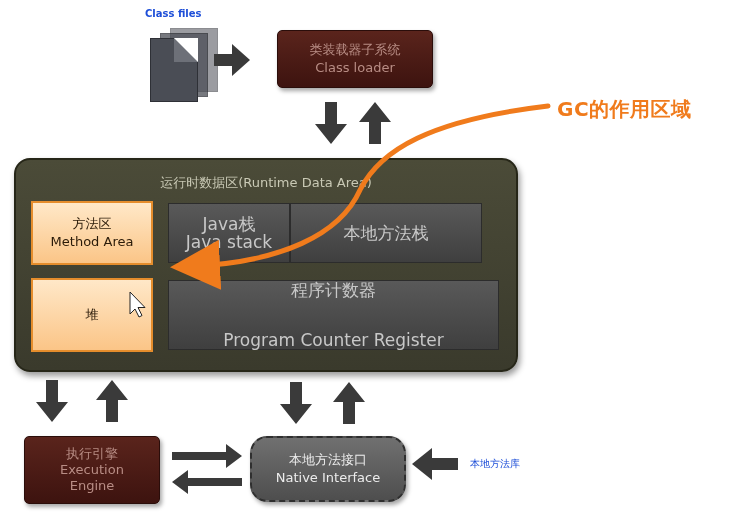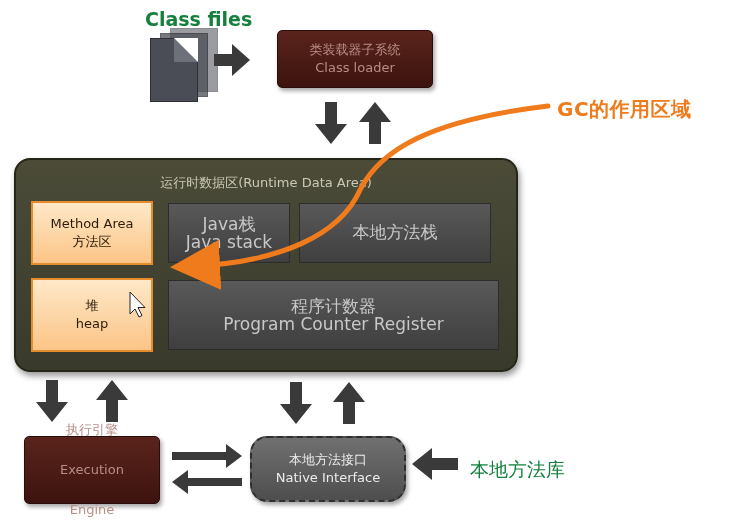--- a/index.html
+++ b/index.html
@@ -2,21 +2,21 @@
 <html><head>
 <meta charset="utf-8">
 <style>
   html, body { margin:0; padding:0; }
   body {
     width:731px; height:520px; position:relative; overflow:hidden;
     background:#ffffff;
     font-family:"DejaVu Sans","Liberation Sans",sans-serif;
   }
   .abs { position:absolute; }
-  .label-dark { color:#15803d; font-size:19px; }
+  .label-dark { color:#1d4ed8; font-size:10px; }
 
   
   .doc { position:absolute; width:46px; height:62px; background:#4a4d55;
          border:1px solid #2e3036; }
   .doc.fold::after { content:""; position:absolute; right:-1px; top:-1px;
          border-left:12px solid #6d7078; border-bottom:12px solid #6d7078;
          border-right:12px solid #fff; border-top:12px solid #fff; }
 
   .maroon-box {
     position:absolute; background:linear-gradient(#5a241c,#3d130f);
@@ -74,44 +74,43 @@
   <div>Class loader</div>
 </div>
 
 <div class="gc-label">GC的作用区域</div>
 
 <div class="runtime">
   <div class="runtime-title">运行时数据区(Runtime Data Area)</div>
 </div>
 
 <div class="orange-box" style="left:31px; top:201px; width:118px; height:60px;">
+  <div>方法区</div>
   <div>Method Area</div>
-  <div>方法区</div>
 </div>
 
 <div class="gray-box" style="left:168px; top:203px; width:120px; height:58px;">
   <div>Java栈</div>
   <div>Java stack</div>
 </div>
 
-<div class="gray-box" style="left:299px; top:203px; width:190px; height:58px;font-family:Liberation Serif, serif;">
+<div class="gray-box" style="left:290px; top:203px; width:190px; height:58px;">
   <div>本地方法栈</div>
 </div>
 
 <div class="orange-box" style="left:31px; top:278px; width:118px; height:70px;">
   <div>堆</div>
-  <div>heap</div>
 </div>
 
-<div class="gray-box" style="left:168px; top:280px; width:329px; height:68px;">
+<div class="gray-box" style="left:168px; top:280px; width:329px; height:68px;justify-content:space-between;">
   <div>程序计数器</div>
   <div>Program Counter Register</div>
 </div>
 
-<div class="maroon-box" style="left:24px; top:436px; width:134px; height:66px; line-height:16px;gap:24px;">
+<div class="maroon-box" style="left:24px; top:436px; width:134px; height:66px; line-height:16px;">
   <div>执行引擎</div>
   <div>Execution</div>
   <div>Engine</div>
 </div>
 
 <div class="native-box">
   <div>本地方法接口</div>
   <div>Native Interface</div>
 </div>
 

